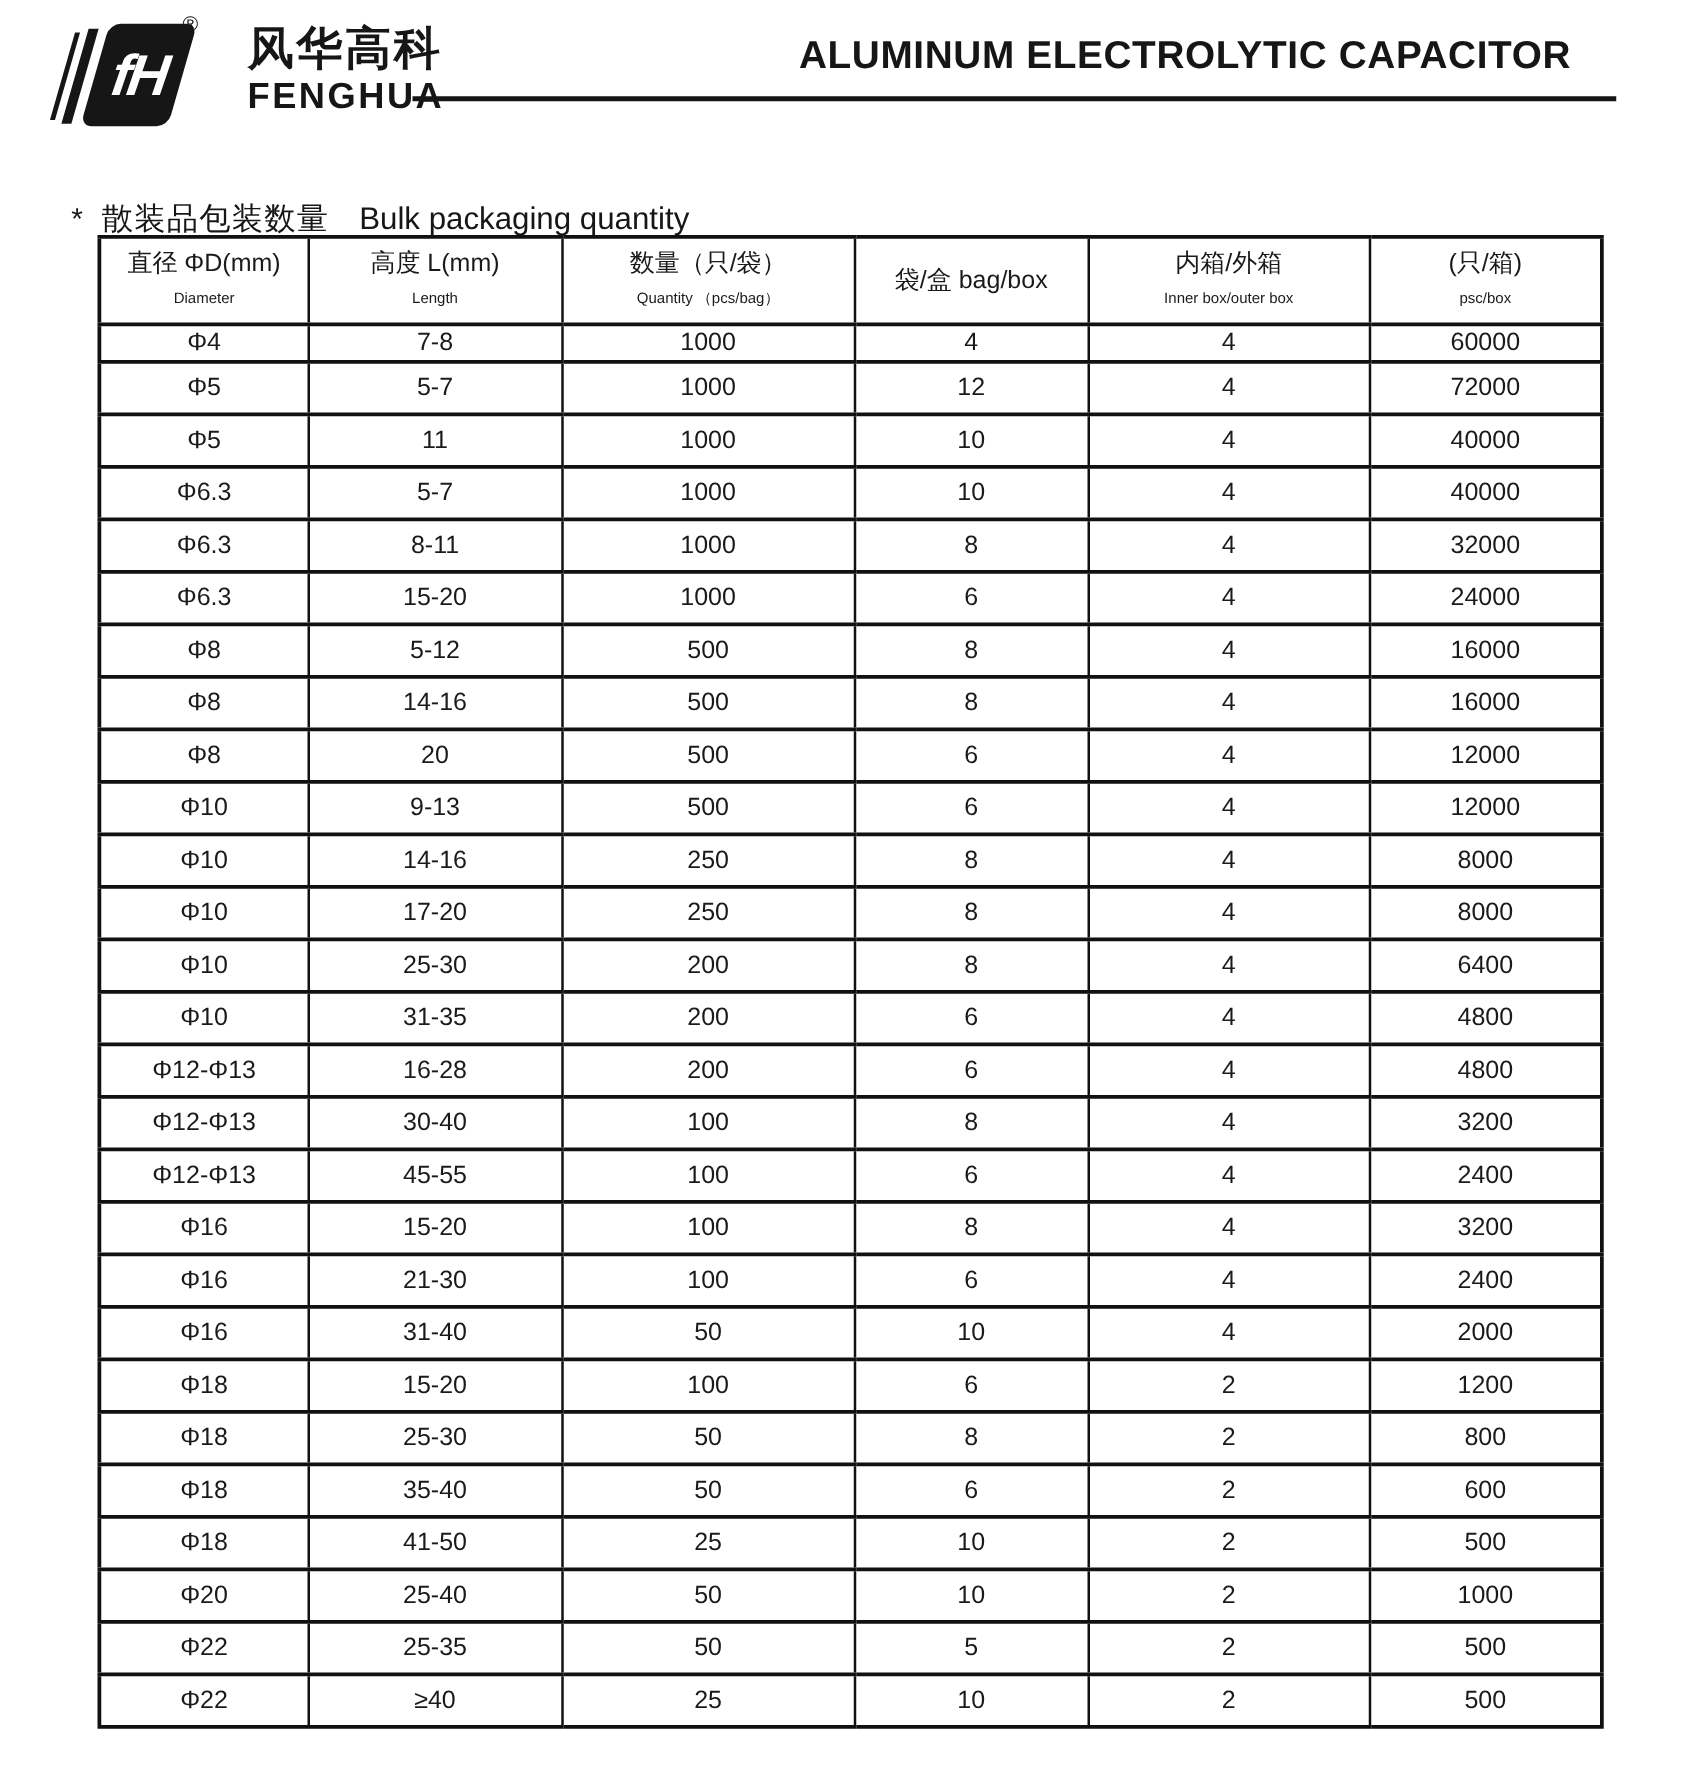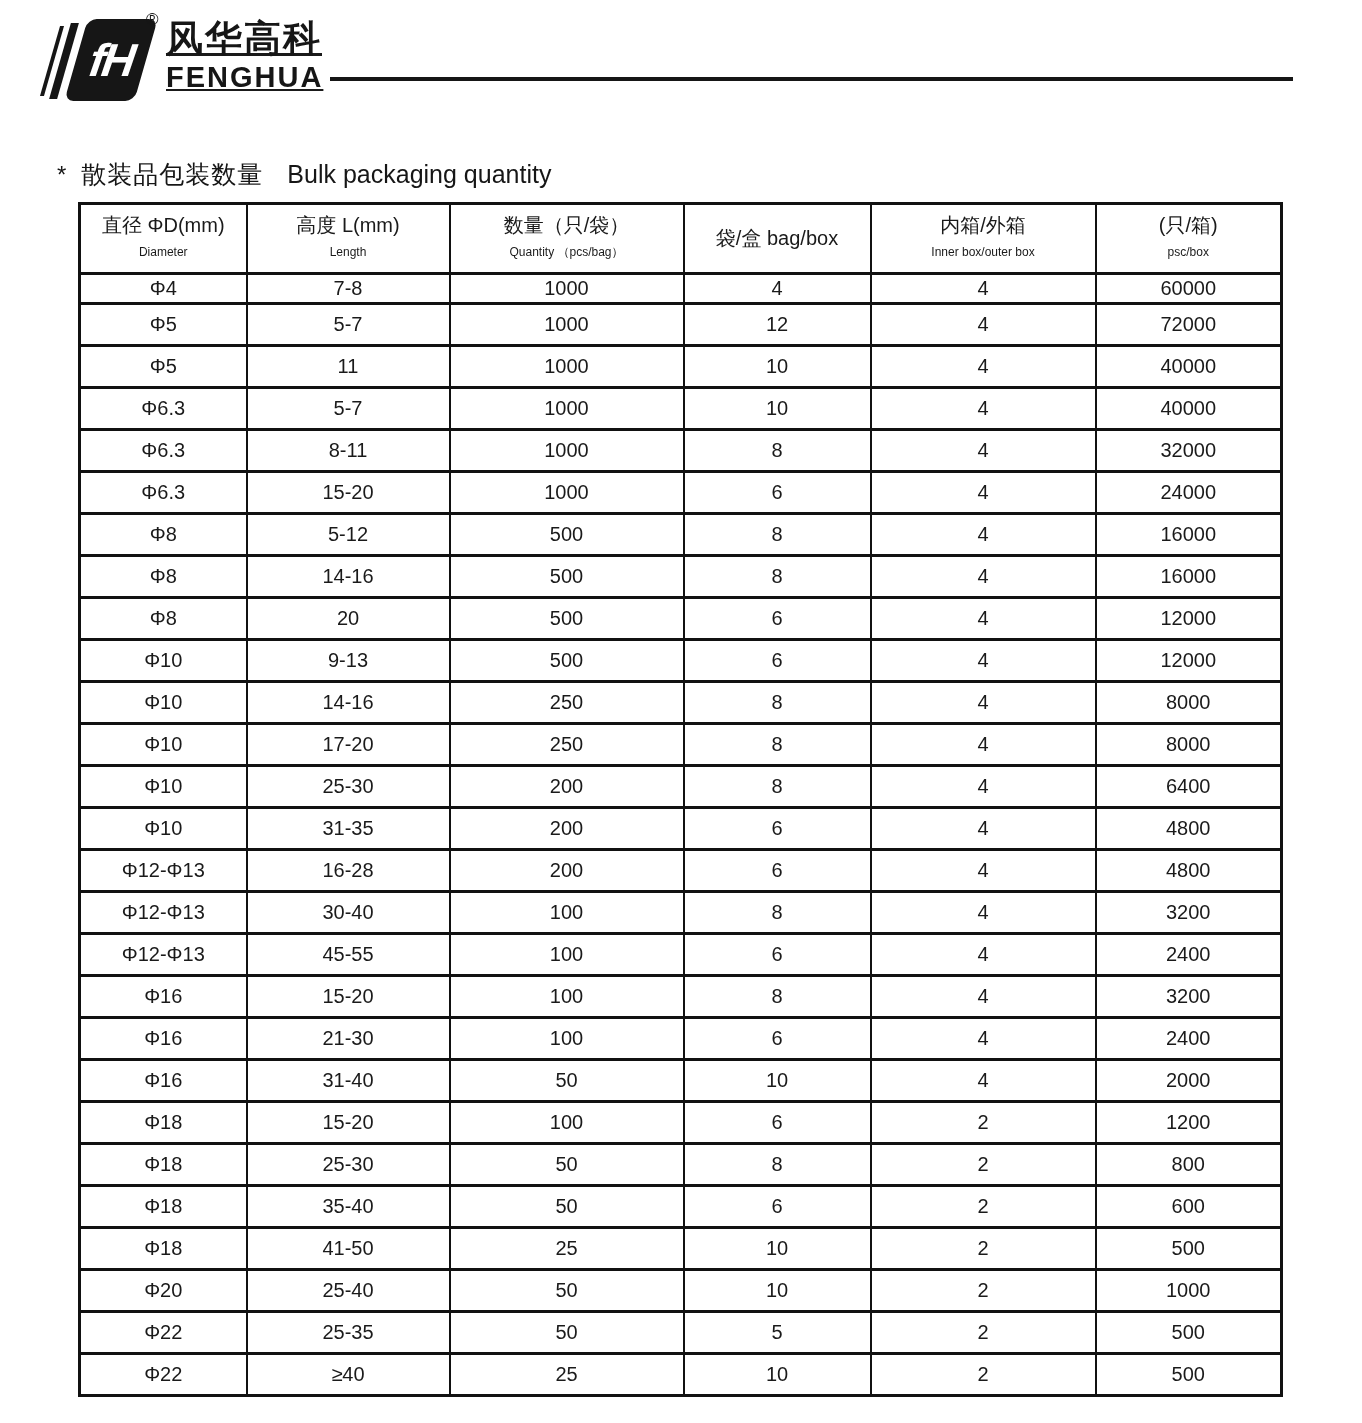--- a/index.html
+++ b/index.html
@@ -20,39 +20,39 @@
   .mark-body {
     position:absolute; left:36px; top:5px; width:70px; height:82px;
     background:#161616; border-radius:9px; transform:skewX(-16deg);
     display:flex; align-items:center; justify-content:center;
   }
   .monogram {
     color:#ffffff; font-weight:bold; font-style:italic;
     font-size:46px; letter-spacing:-3px; transform:skewX(8deg); line-height:1;
   }
   .reg { position:absolute; left:106px; top:-4px; font-size:17px; color:#161616; }
-  .brand-text { margin-left:8px; padding-top:6px;text-decoration:underline; }
+  .brand-text { margin-left:40px; padding-top:6px; }
   .brand-cn { font-size:37px; font-weight:bold; letter-spacing:2px; line-height:1.05; color:#161616; }
   .brand-en { font-size:29px; font-weight:bold; letter-spacing:2px; line-height:1.05; margin-top:3px; color:#161616;text-align:center; }
 
   .doc-title {
     position:absolute; left:600px; top:26px; width:696px;
     text-align:center; font-size:31px; font-weight:bold; letter-spacing:0.5px; color:#161616;
     white-space:nowrap;
   }
   .title-rule { position:absolute; left:330px; top:77px; width:963px; height:4px; background:#161616; }
 
   
   .section-heading { position:absolute; left:57px; top:158px; display:flex; align-items:baseline; color:#161616; }
   .star { font-size:24px; margin-right:15px; }
   .heading-cn { font-size:25px; letter-spacing:1px; }
   .heading-en { font-size:25px; margin-left:24px; }
 
   
-  .table-wrap { position:absolute; left:78px; top:202px; }
+  .table-wrap { position:absolute; left:78px; top:188px; }
   table.pack {
     border-collapse:collapse; table-layout:fixed; width:1202px; background:#fff;
     border:3px solid #111;
   }
   table.pack th, table.pack td {
     border-left:2px solid #111; border-right:2px solid #111;
     border-top:3px solid #111; border-bottom:3px solid #111;
     text-align:center; vertical-align:middle;
     font-weight:normal; color:#1a1a1a; overflow:hidden;
   }
@@ -74,20 +74,21 @@
         <span class="monogram">fH</span>
       </div>
       <span class="reg">®</span>
     </div>
     <div class="brand-text">
       <div class="brand-cn">风华高科</div>
       <div class="brand-en">FENGHUA</div>
     </div>
   </div>
 
+  <div class="doc-title">ALUMINUM ELECTROLYTIC CAPACITOR</div>
   <div class="title-rule"></div>
 
   <div class="section-heading">
     <span class="star">*</span>
     <span class="heading-cn">散装品包装数量</span>
     <span class="heading-en">Bulk packaging quantity</span>
   </div>
 
   <div class="table-wrap">
     <table class="pack">

